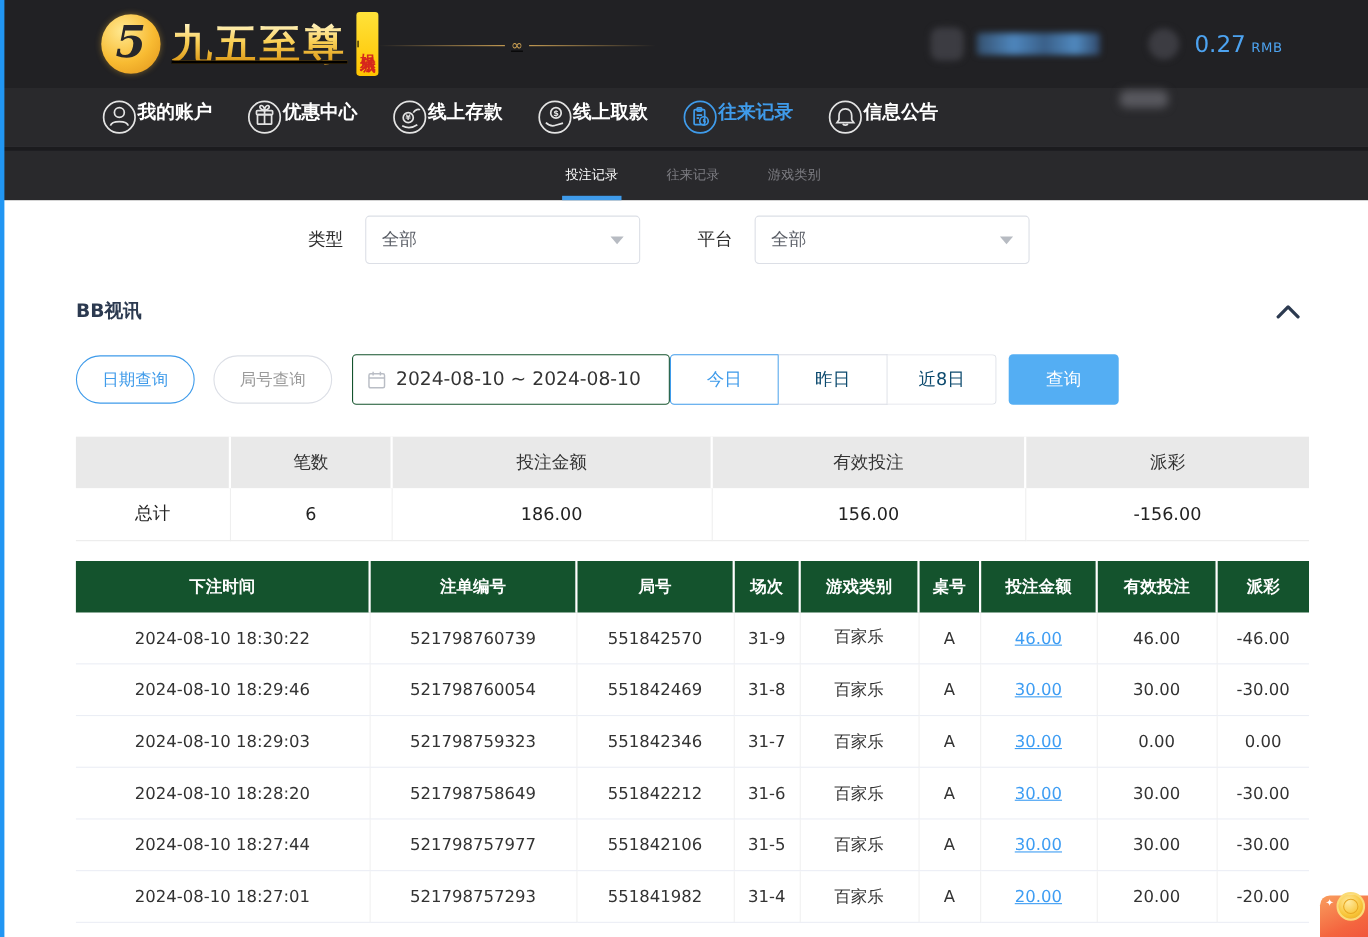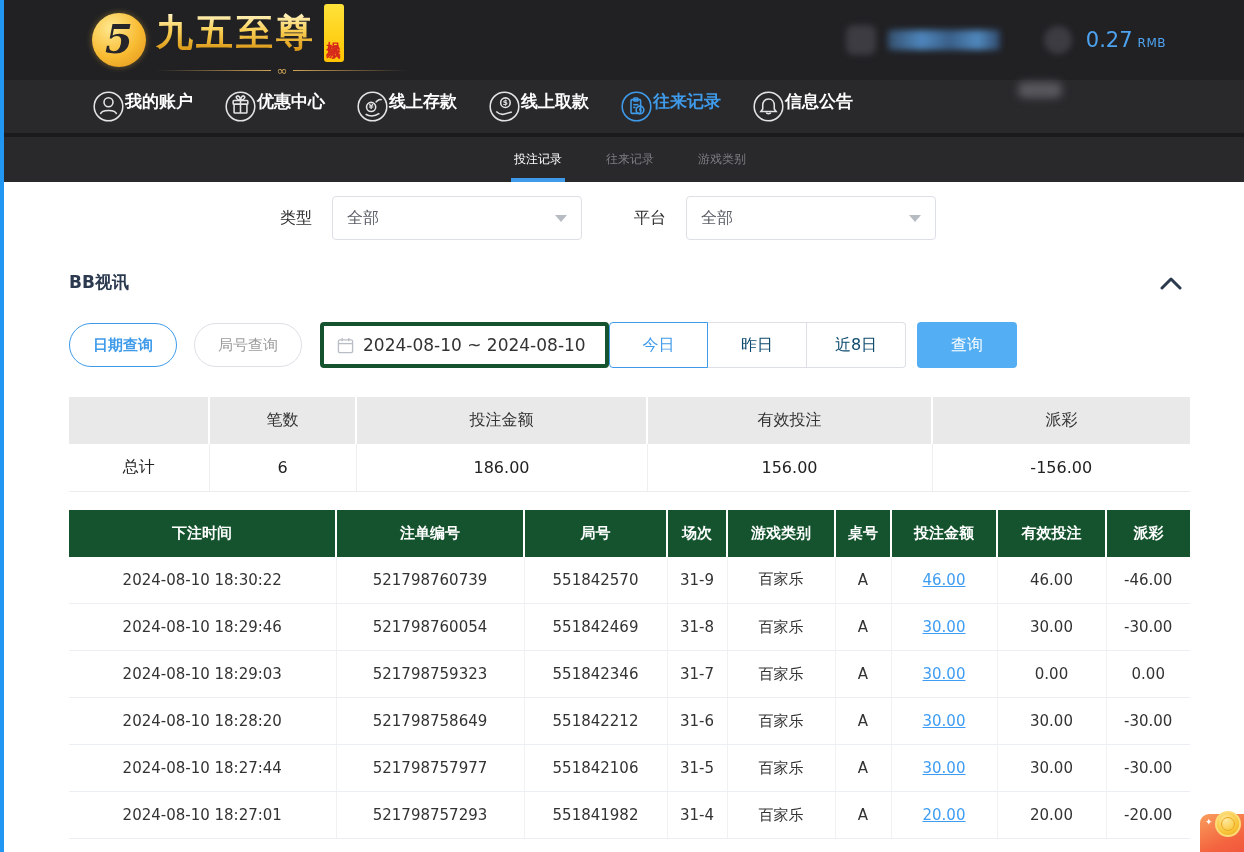--- a/index.html
+++ b/index.html
@@ -8,21 +8,21 @@
 
   .left-strip { position:absolute; left:0; top:0; width:4px; height:852px; background:#2196f3; z-index:90; }
 
   
   .topbar { height:80px; background:#212124; display:flex; align-items:center; justify-content:space-between; padding:0 78px 0 92px; }
   .logo { display:flex; align-items:center; gap:10px; cursor:pointer; }
   .logo-circle { width:54px; height:54px; border-radius:50%; flex:none;
     background:radial-gradient(circle at 35% 28%, #ffe88f, #f8bb32 55%, #e0921a);
     display:flex; align-items:center; justify-content:center; box-shadow:0 0 6px rgba(248,187,50,.4); }
   .logo-circle span { font-family:"DejaVu Serif","Liberation Serif",serif; font-style:italic; font-weight:bold; font-size:40px; color:#26262a; line-height:1; transform:translateY(-1px); }
-  .logo-textwrap { display:flex; flex-direction:column; }
+  .logo-textwrap { display:flex; flex-direction:row;text-decoration:underline; }
   .logo-row { display:flex; align-items:center; gap:8px; }
   .brand-text { font-family:"DejaVu Serif","Liberation Serif",serif; font-size:37px; font-weight:bold; letter-spacing:3px; line-height:1.05;
     background:linear-gradient(180deg,#fff3c2 0%,#f9cf55 45%,#d8920f 100%); -webkit-background-clip:text; background-clip:text; color:transparent; }
   .brand-badge { writing-mode:vertical-rl; text-orientation:upright; background:linear-gradient(180deg,#ffe23a,#ffc400);
     color:#d6271c; font-size:14px; font-weight:bold; line-height:1; padding:4px 3px; border-radius:3px; height:58px; letter-spacing:2px; display:flex; align-items:center; justify-content:center; }
   .flourish { display:flex; align-items:center; gap:6px; margin-top:2px; width:252px; }
   .flourish .fl-line { flex:1; height:1px; background:linear-gradient(90deg,transparent,#cfa355); }
   .flourish .fl-line.r { background:linear-gradient(90deg,#cfa355,transparent); }
   .flourish .fl-glyph { color:#cfa355; font-size:13px; line-height:1; }
 
@@ -57,23 +57,23 @@
   .filter-gap { width:52px; }
 
   
   .section-header { display:flex; justify-content:space-between; align-items:center; margin:30px 62px 0 69px; }
   .section-title { font-size:17px; font-weight:bold; color:#2c3a50; }
   .chevron-btn { cursor:pointer; display:flex; align-items:center; }
 
   
   .query-row { display:flex; align-items:center; margin:28px 54px 0 69px; height:46px; }
   .pill { height:44px; padding:0 23px; border-radius:22px; background:#fff; display:flex; align-items:center; font-size:15px; cursor:pointer; }
-  .pill.on { border:1px solid #3f9bea; color:#3f9bea; font-weight:bold;align-items:center; }
+  .pill.on { border:1px solid #3f9bea; color:#3f9bea; font-weight:normal;align-items:center; }
   .pill.off { border:1px solid #dcdfe6; color:#9a9a9a; margin-left:17px; }
-  .date-input { margin-left:18px; width:289px; height:46px; border:4px solid #14532d; border-radius:4px; display:flex; align-items:center; padding:0 13px; gap:9px; font-size:17px; color:#333; cursor:pointer; }
+  .date-input { margin-left:18px; width:289px; height:46px; border:1px solid #14532d; border-radius:4px; display:flex; align-items:center; padding:0 13px; gap:9px; font-size:17px; color:#333; cursor:pointer; }
   .date-input svg { width:17px; height:17px; color:#b9bdc5; flex:none; }
   .btn-group { display:flex; margin-left:0; }
   .seg { width:99px; height:46px; display:flex; align-items:center; justify-content:center; font-size:16px; color:#0c4a6e; background:#fff; border:1px solid #dcdfe6; cursor:pointer; }
   .seg + .seg { border-left:none; }
   .seg:first-child { border-radius:4px 0 0 4px; }
   .seg:last-child { border-radius:0 4px 4px 0; }
   .seg.on { border:1px solid #3f9bea; color:#3f9bea; }
   .search-btn { margin-left:11px; width:100px; height:46px; background:#54aef3; border:none; border-radius:4px; color:#fff; font-size:16px; cursor:pointer; font-family:inherit; }
 
   

